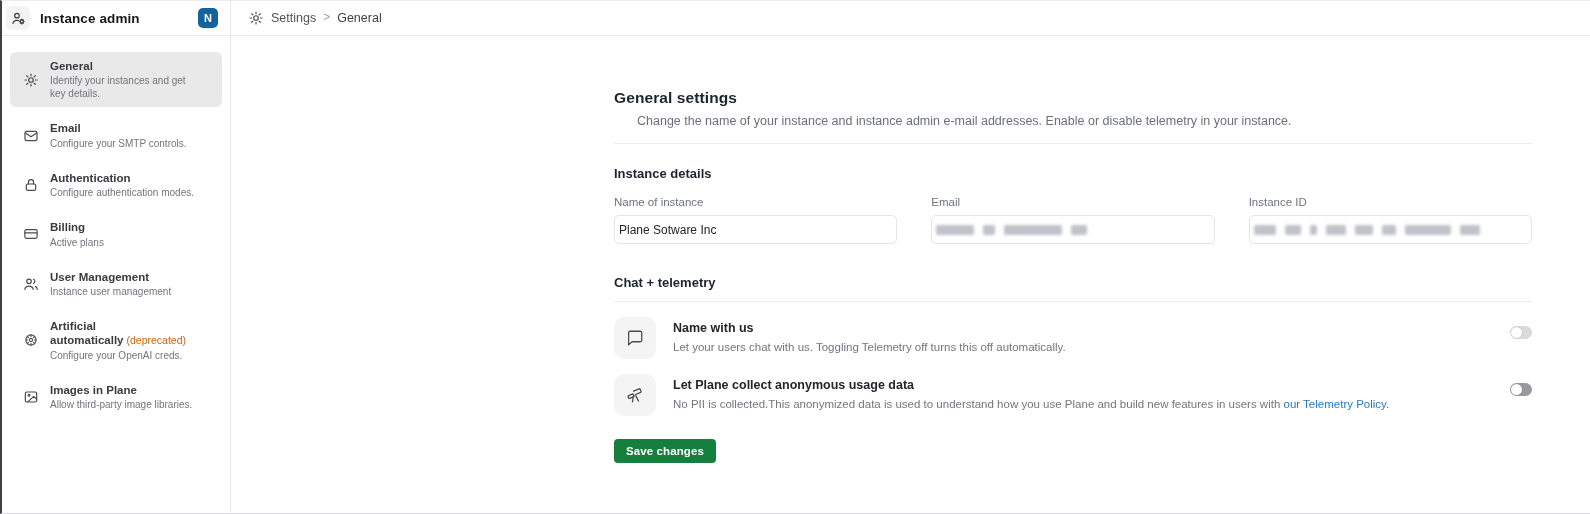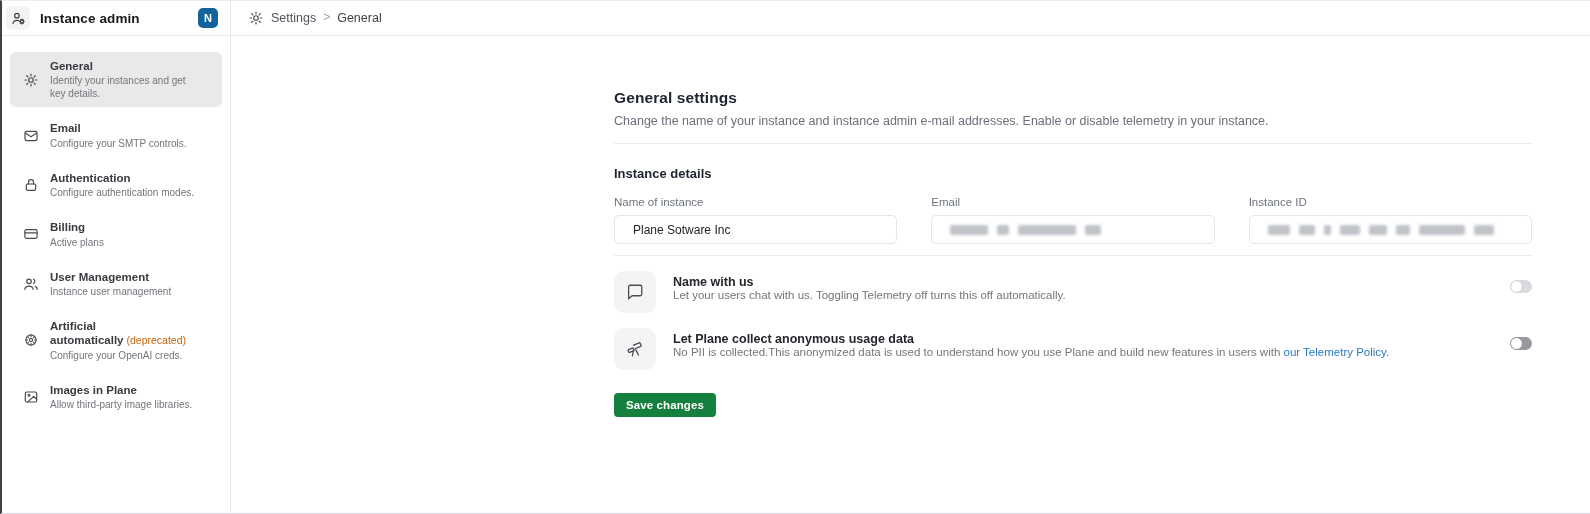--- a/index.html
+++ b/index.html
@@ -27,38 +27,38 @@
   .nav-icon { flex:0 0 16px; width:16px; height:16px; color:#4b4b53; display:flex; align-items:center; }
   .nav-icon svg { width:16px; height:16px; }
   .nav-title { font-size:11.5px; font-weight:600; color:#3a3a40; line-height:1.25; }
   .nav-tag { font-size:10.5px; font-weight:500; color:#ca6510; margin-left:3px; }
   .nav-desc { font-size:10px; color:#74747c; line-height:1.3; margin-top:1px; max-width:150px; }
 
   
   .main { flex:1; position:relative; }
   .content { position:absolute; left:383px; top:0; width:918px; }
   .page-title { font-size:15.5px; font-weight:700; color:#1d2330; margin-top:53px; letter-spacing:.1px; }
-  .page-subtitle { font-size:12.5px; color:#6b6f7b; margin-top:7px; }
+  .page-subtitle { font-size:12.5px; color:#6b6f7b; margin-top:7px;margin-left:23px; }
   .divider { border:none; border-top:1px solid #ececef; margin-top:15px; }
   .section-heading { font-size:13px; font-weight:700; color:#1d2330; margin-top:22px; }
 
   .fields-row { display:flex; gap:34px; margin-top:15px; }
   .field { flex:1; min-width:0; }
   .field-label { font-size:11.5px; color:#6e7380; }
-  .input-box { margin-top:7px; height:29px; border:1px solid #e4e4e9; border-radius:5px; background:#fff; display:flex; align-items:center; padding:0 18px; font-size:12px; color:#23252b; width:100%; }
+  .input-box { margin-top:7px; height:29px; border:1px solid #e4e4e9; border-radius:5px; background:#fff; display:flex; align-items:center; padding:0 4px; font-size:12px; color:#23252b; width:100%; }
   input.input-box { outline:none; font-family:inherit; }
   .redacted { gap:9px; overflow:hidden; }
   .blob { display:inline-block; height:10px; border-radius:2px; background:#bfc2c7; filter:blur(1.5px); flex:0 0 auto; }
 
   .chat-section-divider { border:none; border-top:1px solid #ececef; margin-top:11px; }
   .toggle-row { display:flex; align-items:flex-start; gap:17px; margin-top:15px; }
   .row-icon-box { width:42px; height:42px; border-radius:10px; background:#f4f4f5; color:#4b4b53; display:flex; align-items:center; justify-content:center; flex:0 0 42px; }
   .row-icon-box svg { width:18px; height:18px; }
   .row-title { font-size:12.5px; font-weight:600; color:#25262c; margin-top:4px; }
-  .row-desc { font-size:11.5px; color:#75757d; }
+  .row-desc { font-size:11.5px; color:#75757d; margin-top:6px; }
   .row-desc a { text-decoration:none; }
 
   .toggle { margin-left:auto; margin-top:9px; width:22px; height:13px; border-radius:8px; position:relative; flex:0 0 22px; cursor:pointer; }
   .toggle .knob { position:absolute; left:1px; top:1px; width:11px; height:11px; border-radius:50%; background:#fff; box-shadow:0 0 1px rgba(0,0,0,.25); }
   .toggle.light { background:#d9d9de; }
   .toggle.dark { background:#98989f; }
 
   .save-btn { margin-top:23px; display:inline-block; border:none; color:#fff; font-size:11.5px; font-weight:600; font-family:inherit; padding:6px 12px; border-radius:4px; cursor:pointer; letter-spacing:.1px; }
 </style>
 </head>
@@ -223,20 +223,21 @@
                 <span class="blob" style="width: 7px;"></span>
                 <span class="blob" style="width: 20px;"></span>
                 <span class="blob" style="width: 18px;"></span>
                 <span class="blob" style="width: 14px;"></span>
                 <span class="blob" style="width: 46px;"></span>
                 <span class="blob" style="width: 20px;"></span>
               </div>
           </div>
         </div>
 
+        <div class="section-heading" style="margin-top:31px;">Chat + telemetry</div>
         <hr class="chat-section-divider">
 
         <div class="toggle-row">
           <span class="row-icon-box">
             <svg viewBox="0 0 24 24" fill="none" stroke="currentColor" stroke-width="1.7" stroke-linecap="round" stroke-linejoin="round">
               <path d="M21 15a2 2 0 0 1-2 2H8l-4.5 4V5a2 2 0 0 1 2-2H19a2 2 0 0 1 2 2Z"></path>
             </svg>
           </span>
           <span>
             <div class="row-title">Name with us</div>

